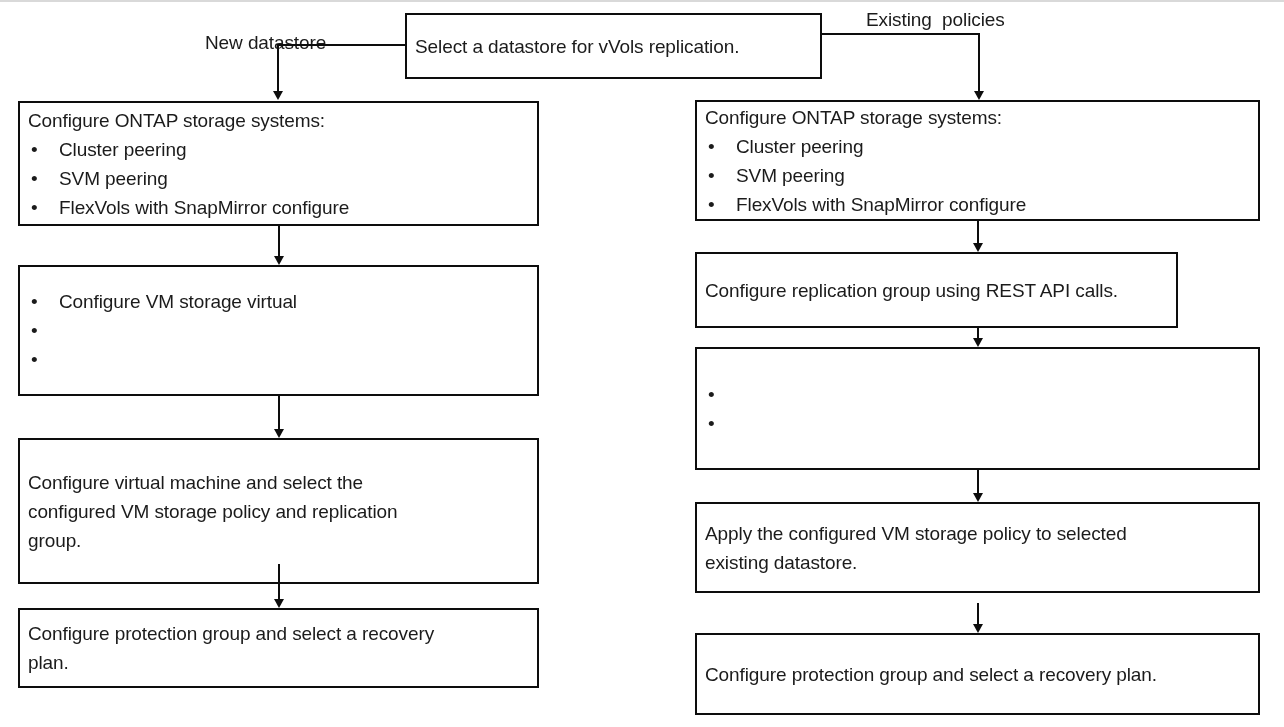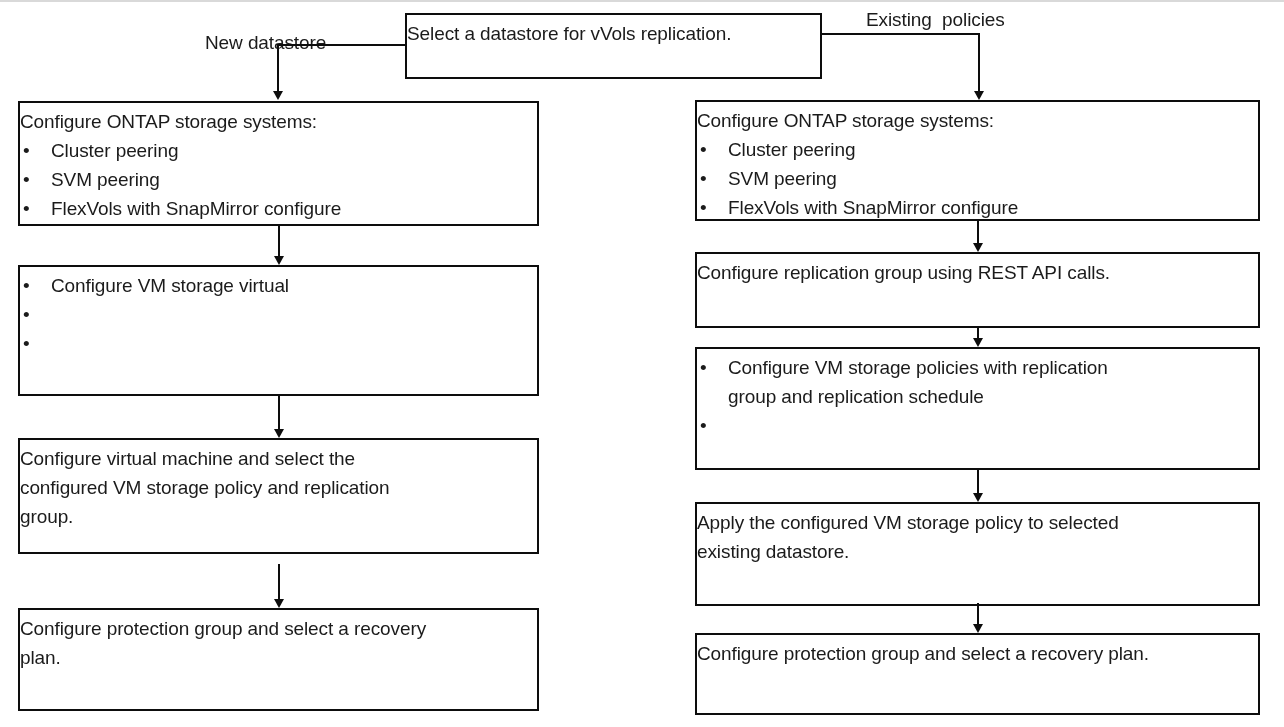--- a/index.html
+++ b/index.html
@@ -19,22 +19,22 @@
     width: 100%; height: 2px;
     background: #d9d9d9;
   }
   .box {
     position: absolute;
     box-sizing: border-box;
     border: 2px solid #0d0d0d;
     background: #ffffff;
     display: flex;
     flex-direction: column;
-    justify-content: flex-start;
-    padding: 4px 0;
+    justify-content: center;
+    padding: 4px 8px;
     font-size: 19px;
     line-height: 29px;
   }
   .box-text { white-space: pre-wrap; }
   .bullet { display: flex; align-items: flex-start; }
   .bullet .dot { flex: none; width: 28px; padding-left: 3px; }
   .bullet .btext { white-space: pre-wrap; }
   .branch-label {
     position: absolute;
     font-size: 19px;
@@ -101,30 +101,30 @@
       <span class="dot">•</span>
     </div>
     <div class="bullet">
       <span class="dot">•</span>
     </div>
   </div>
 
   <div class="vline" style="left:278px; top:396px; height:33px;"></div>
   <div class="ahead" style="left:274px; top:429px;"></div>
 
-  <div class="box" style="left:18px; top:438px; width:521px; height:116px;">
+  <div class="box" style="left:18px; top:438px; width:521px; height:146px;">
     <div class="box-text">Configure virtual machine and select the
 configured VM storage policy and replication
 group.</div>
   </div>
 
   <div class="vline" style="left:278px; top:564px; height:35px;"></div>
   <div class="ahead" style="left:274px; top:599px;"></div>
 
-  <div class="box" style="left:18px; top:608px; width:521px; height:103px;">
+  <div class="box" style="left:18px; top:608px; width:521px; height:80px;">
     <div class="box-text">Configure protection group and select a recovery
 plan.</div>
   </div>
 
   <div class="box" style="left:695px; top:100px; width:565px; height:121px;">
     <div class="box-text">Configure ONTAP storage systems:</div>
     <div class="bullet">
       <span class="dot">•</span>
       <span class="btext">Cluster peering</span>
     </div>
@@ -134,42 +134,40 @@
     </div>
     <div class="bullet">
       <span class="dot">•</span>
       <span class="btext">FlexVols with SnapMirror configure</span>
     </div>
   </div>
 
   <div class="vline" style="left:977px; top:221px; height:22px;"></div>
   <div class="ahead" style="left:973px; top:243px;"></div>
 
-  <div class="box" style="left:695px; top:252px; width:565px; height:76px;">
+  <div class="box" style="left:695px; top:252px; width:483px; height:76px;">
     <div class="box-text">Configure replication group using REST API calls.</div>
   </div>
 
   <div class="vline" style="left:977px; top:328px; height:10px;"></div>
   <div class="ahead" style="left:973px; top:338px;"></div>
 
   <div class="box" style="left:695px; top:347px; width:565px; height:123px;">
     <div class="bullet">
       <span class="dot">•</span>
-      <span class="btext">Configure VM storage policies with replication
-group and replication schedule</span>
     </div>
     <div class="bullet">
       <span class="dot">•</span>
     </div>
   </div>
 
   <div class="vline" style="left:977px; top:470px; height:23px;"></div>
   <div class="ahead" style="left:973px; top:493px;"></div>
 
-  <div class="box" style="left:695px; top:502px; width:565px; height:104px;">
+  <div class="box" style="left:695px; top:502px; width:565px; height:91px;">
     <div class="box-text">Apply the configured VM storage policy to selected
 existing datastore.</div>
   </div>
 
   <div class="vline" style="left:977px; top:603px; height:21px;"></div>
   <div class="ahead" style="left:973px; top:624px;"></div>
 
   <div class="box" style="left:695px; top:633px; width:565px; height:82px;">
     <div class="box-text">Configure protection group and select a recovery plan.</div>
   </div>

